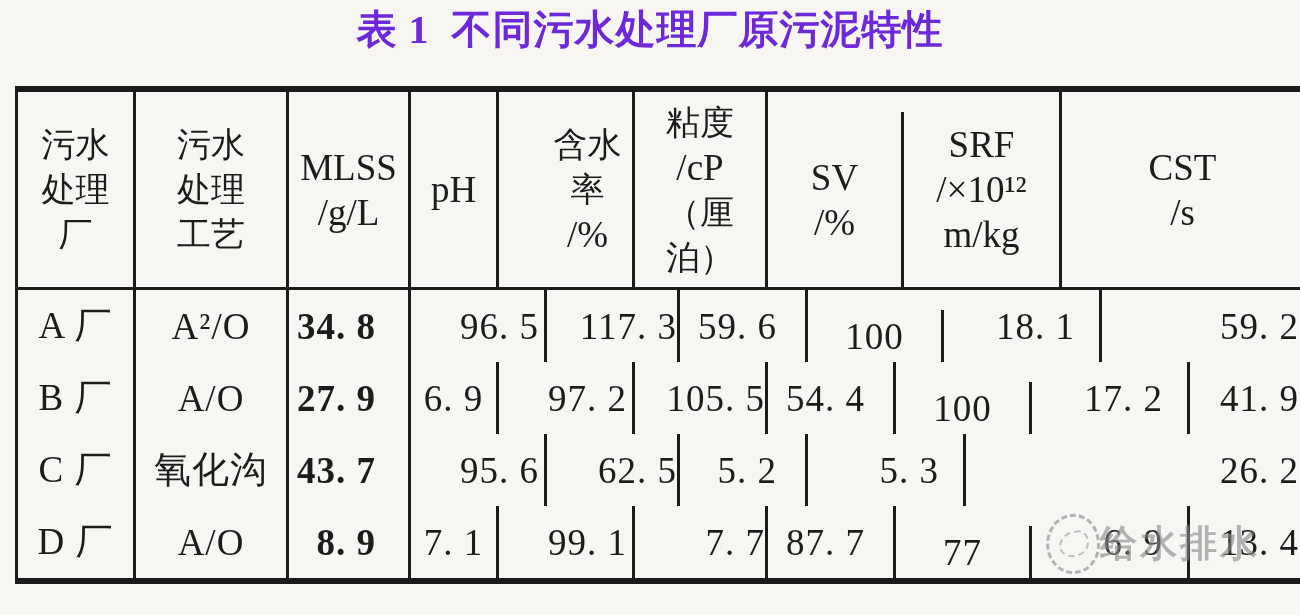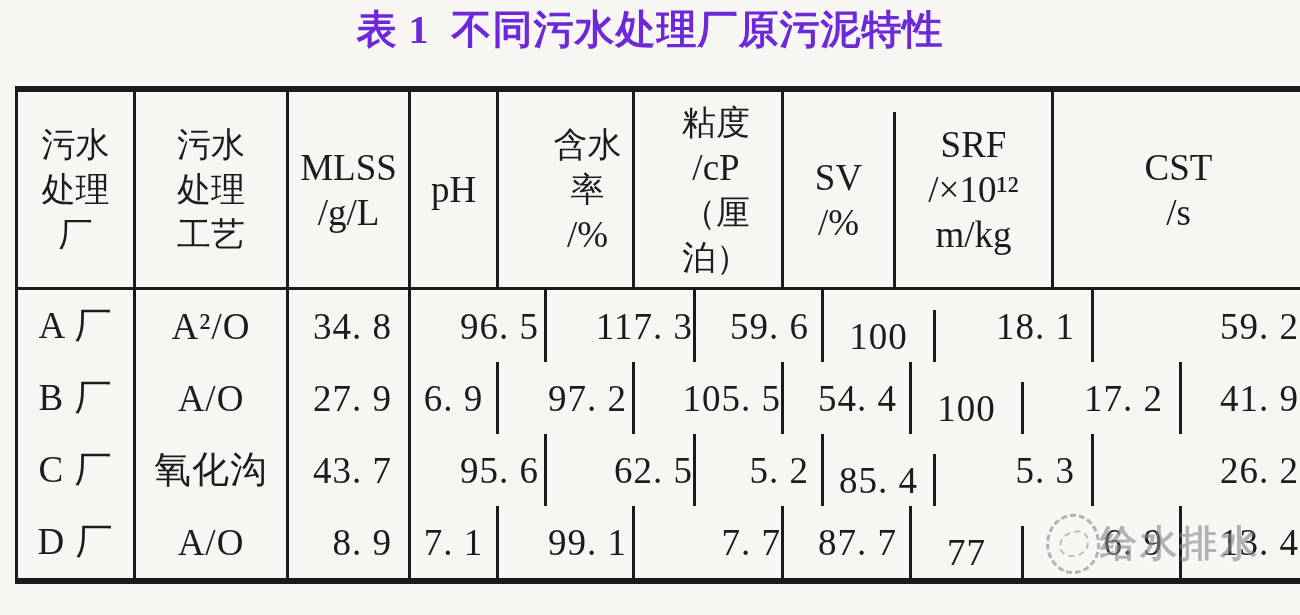--- a/index.html
+++ b/index.html
@@ -26,29 +26,29 @@
   .hrow{height:195px;border-bottom:3px solid #1b1b1b;}
   .drow{height:72px;}
   .cell{
     flex-shrink:0;box-sizing:border-box;
     display:flex;align-items:center;justify-content:center;
     border-right:3px solid #1b1b1b;
     overflow:hidden;
   }
   .cell.last{border-right:none;flex:1;}
   .c0{width:118px;} .c1{width:153px;} .c2{width:122px;} .c3{width:88px;}
-  .c4{width:136px;padding-left:44px;} .c5{width:133px;margin-left:16px;} .c6{width:128px;} .c7{width:112px;margin-top:20px;}
+  .c4{width:136px;padding-left:44px;} .c5{width:133px;} .c6{width:128px;} .c7{width:136px;margin-top:20px;}
   .c8{width:158px;}
   .hcell{flex-direction:column;font-size:34px;line-height:45px;text-align:center;}
   .hcell .lat{font-size:37px;}
   .dcell{font-size:37px;letter-spacing:1px;white-space:pre;}
-  .drow .c2{justify-content:flex-end;padding-right:16px;}
+  .drow .c2{justify-content:flex-end;padding-right:32px;font-weight:bold;}
   .drow .c5{justify-content:flex-end;text-align:right;}
-  .drow .c6{justify-content:flex-end;padding-right:12px;}
-  .drow .c8{justify-content:flex-end;padding-right:16px;}
+  .drow .c6{justify-content:flex-end;padding-right:28px;}
+  .drow .c8{justify-content:flex-end;padding-right:24px;}
   .drow .last{justify-content:flex-end;padding-right:4px;}
   .watermark{
     position:absolute;left:1046px;top:508px;height:72px;
     display:flex;align-items:center;gap:0;
     opacity:.62;z-index:5;pointer-events:none;
   }
   .wm-circle{
     width:54px;height:60px;box-sizing:border-box;
     border:3px dashed #8a8a8a;
     border-radius:52% 46% 50% 48%;
@@ -138,21 +138,20 @@
     <div class="cell dcell last">41. 9</div>
   </div>
 
   <div class="row drow">
     <div class="cell dcell c0">C 厂</div>
     <div class="cell dcell c1">氧化沟</div>
     <div class="cell dcell c2">43. 7</div>
     <div class="cell dcell c4">95. 6</div>
     <div class="cell dcell c5">62. 5</div>
     <div class="cell dcell c6">5. 2</div>
-    <div class="cell dcell c7">85. 4</div>
     <div class="cell dcell c8">5. 3</div>
     <div class="cell dcell last">26. 2</div>
   </div>
 
   <div class="row drow">
     <div class="cell dcell c0">D 厂</div>
     <div class="cell dcell c1">A/O</div>
     <div class="cell dcell c2">8. 9</div>
     <div class="cell dcell c3">7. 1</div>
     <div class="cell dcell c4">99. 1</div>

